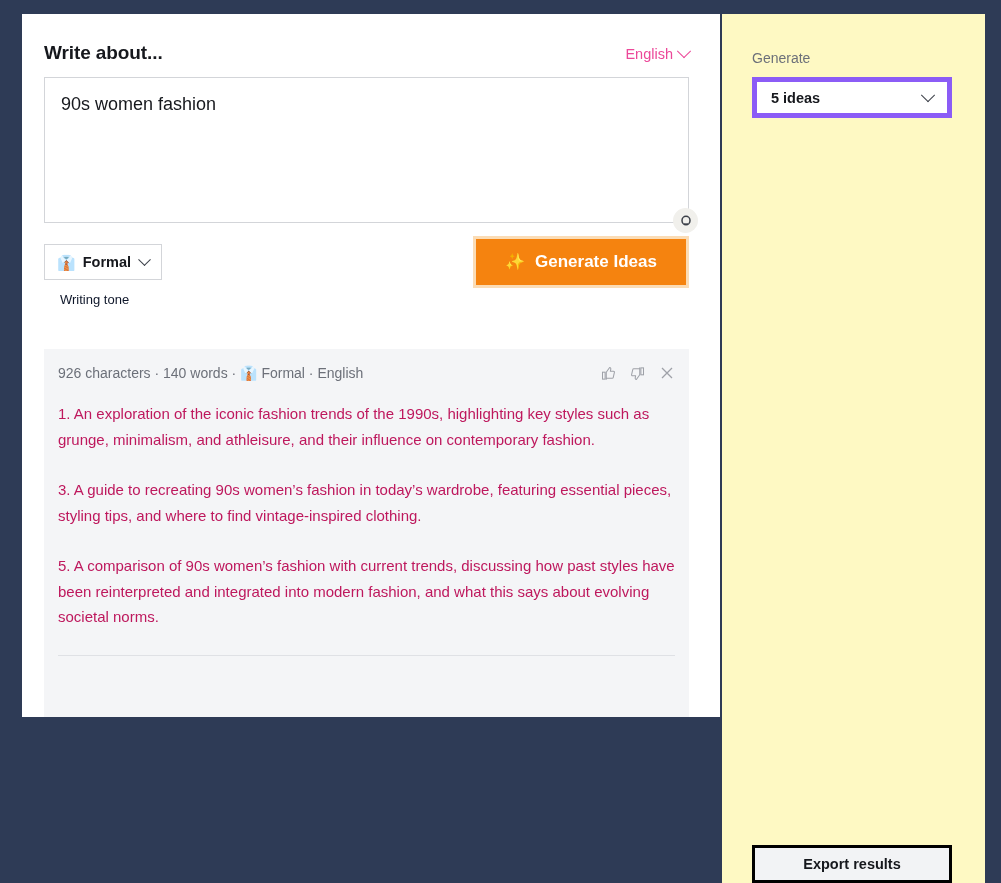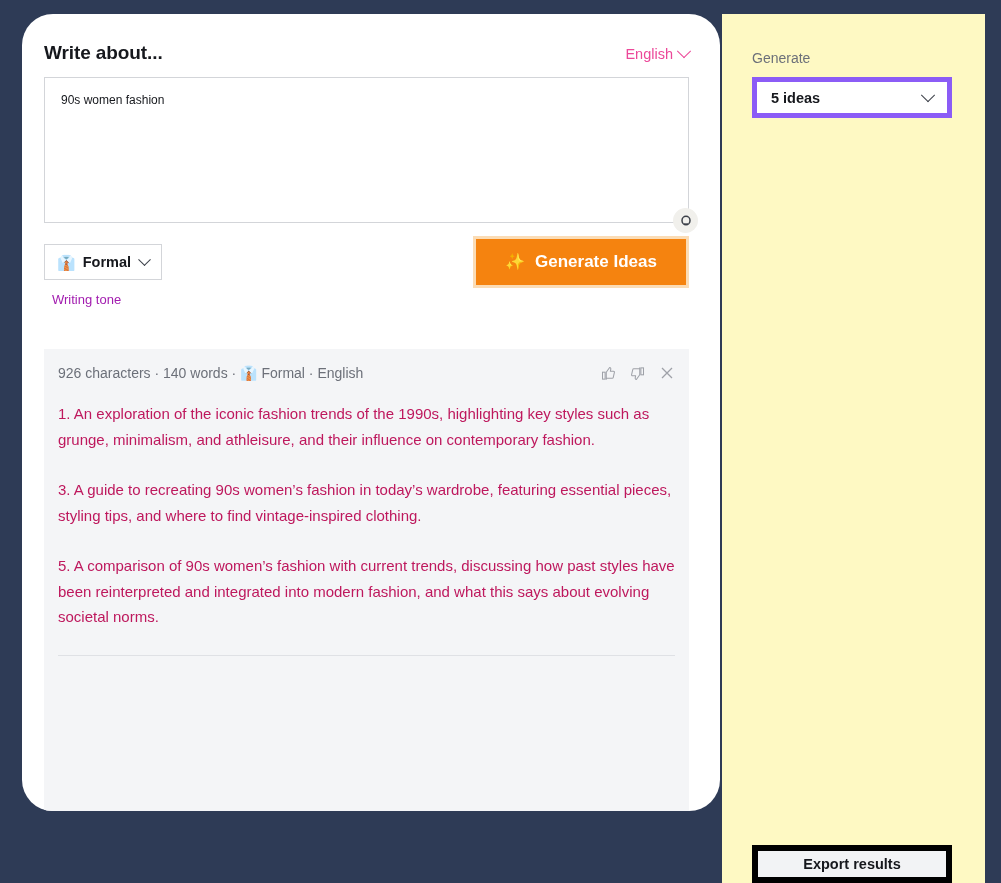--- a/index.html
+++ b/index.html
@@ -14,25 +14,24 @@
     overflow: hidden;
     position: relative;
   }
 
   
   .editor-panel {
     position: absolute;
     left: 22px;
     top: 14px;
     width: 698px;
-    height: 797px;
+    height: 703px;
     background: #ffffff;
     box-sizing: border-box;
     overflow: hidden;
-    border-radius: 31px;
   }
 
   .editor-inner {
     position: absolute;
     left: 22px;
     top: 0;
     width: 645px;
   }
 
   
@@ -70,21 +69,21 @@
     position: relative;
     margin-top: 13px;
   }
   .ta-box {
     width: 645px;
     height: 146px;
     box-sizing: border-box;
     border: 1px solid #d3d5d9;
     background: #fff;
     padding: 14px 16px;
-    font-size: 12px;
+    font-size: 18px;
     color: #16181d;
     line-height: 1.4;
     overflow: hidden;
   }
   .ta-badge {
     position: absolute;
     right: -9px;
     bottom: -10px;
     width: 25px;
     height: 25px;
@@ -121,23 +120,23 @@
   .tone-chev {
     display: inline-block;
     width: 8px; height: 8px;
     border-right: 1.6px solid #3c4049;
     border-bottom: 1.6px solid #3c4049;
     transform: rotate(45deg) translate(-2px,-2px);
     margin-left: 2px;
   }
   .tone-caption {
     font-size: 13px;
-    color: #a21caf;
+    color: #0f172a;
     margin-top: 12px;
-    margin-left: 8px;
+    margin-left: 16px;
   }
 
   .gen-btn {
     position: relative;
     top: -8px;
     display: inline-flex;
     align-items: center;
     justify-content: center;
     gap: 10px;
     background: #f5830f;
@@ -229,21 +228,21 @@
     transform: rotate(45deg) translate(-2px,-2px);
   }
   .export-btn {
     position: absolute;
     left: 30px;
     bottom: 0px;
     width: 200px;
     height: 38px;
     box-sizing: border-box;
     background: #f2f3f5;
-    border: 6px solid #000000;
+    border: 3px solid #000000;
     display: flex;
     align-items: center;
     justify-content: center;
     font-size: 14.5px;
     font-weight: bold;
     color: #16181d;
     cursor: pointer;
   }
 </style>
 </head>

